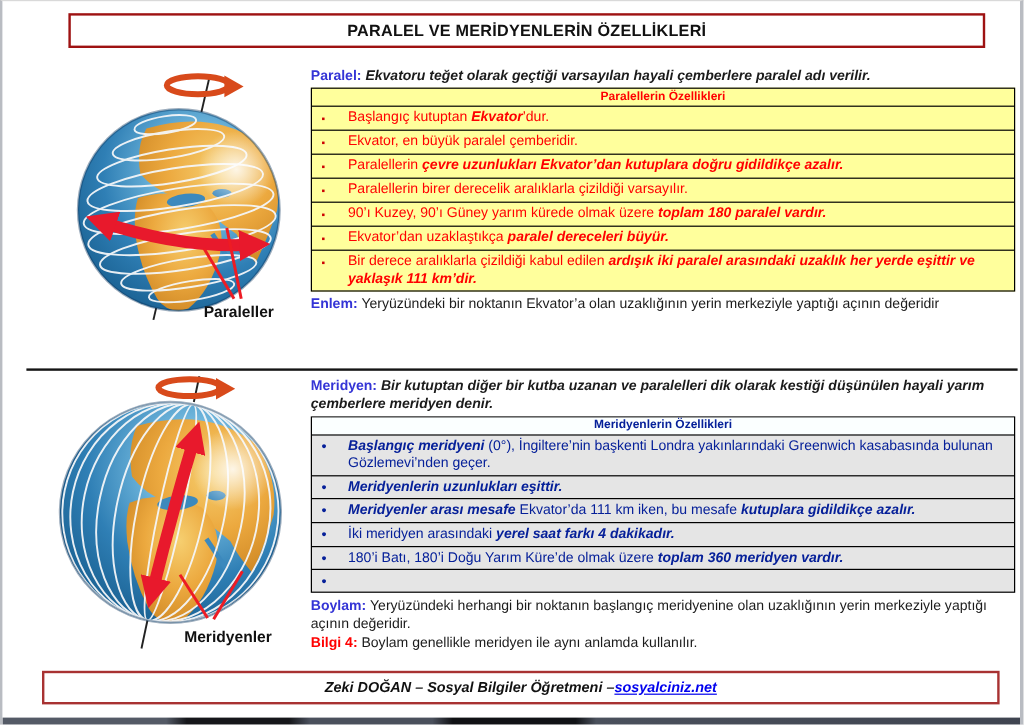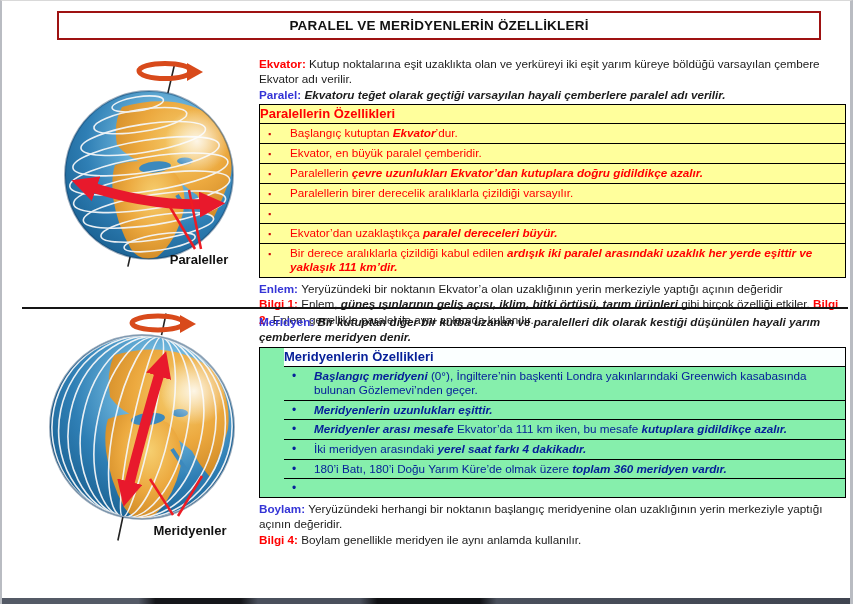--- a/index.html
+++ b/index.html
@@ -17,32 +17,32 @@
   .col-right { position:absolute; left:257px; width:587px; }
   .col1 { top:55px; }
   .col2 { top:313px; }
   .para { margin:0; font-size:11.7px; line-height:15.3px; }
   .seg-n { font-weight:normal; }
   .seg-b { font-weight:bold;font-style:italic; }
   .seg-red  { color:#ff0000; font-weight:bold; }
   .seg-blue { color:#3434d6; font-weight:bold; }
 
   .dtable { border:1px solid #000; margin:2px 0 3px 0; }
-  .dtable .hdr { font-weight:bold; font-size:13px; padding:1px 0 2px 0; border-bottom:1px solid #000; }
+  .dtable .hdr { text-align:center; font-weight:bold; font-size:10px; padding:1px 0 2px 0; border-bottom:1px solid #000; }
   .dtable .row { display:flex; align-items:flex-start; border-bottom:1px solid #000; font-size:11.7px; line-height:14.6px; padding:2px 6px 2px 8px; }
   .dtable .row:last-child { border-bottom:none; }
   .blt { flex:0 0 22px; text-align:left; }
   .rt { flex:1 1 auto; }
 
   .ytable { background:#ffff9c; }
   .ytable .hdr { color:#ff0000; }
   .ytable .row { color:#ff0000; }
   .ytable .blt { color:#cc0000; font-size:8.5px; line-height:14px; padding-top:1px; }
 
-  .ctable { background:#86efac;padding-left:24px; }
+  .ctable { background:#e5e5e5; }
   .ctable .hdr { color:#062099; background:#fbffff; }
   .ctable .row { color:#062099; }
   .ctable .blt { color:#062099; font-size:12px; line-height:14px; }
 
   .divider { position:absolute; left:20px; top:306px; width:826px; height:0; border-top:2px solid #151515; }
 
   .footer-box {
     position:absolute; left:33px; top:558px; width:794px; height:24px;
     border:2px solid #a83232; display:flex; align-items:center; justify-content:center;
     font-style:italic; font-weight:bold; font-size:12px; color:#111;
@@ -182,21 +182,20 @@
     </g>
     <path d="M140,54 Q122,114 105,182" fill="none" stroke="#e8192c" stroke-width="10" marker-start="url(#ah2)" marker-end="url(#ah2)"></path>
     <g stroke="#ed1c24" stroke-width="2.5">
       <line x1="128" y1="168" x2="151" y2="204"></line>
       <line x1="180" y1="165" x2="156" y2="205"></line>
     </g>
     <text class="globe-label" x="168" y="224" text-anchor="middle">Meridyenler</text>
   </svg>
 
   <div class="col-right col1">
-    <p class="para"><span class="seg-red">Ekvator: </span><span class="seg-n">Kutup noktalarına eşit uzaklıkta olan ve yerküreyi iki eşit yarım küreye böldüğü varsayılan çembere Ekvator adı verilir.</span></p>
     <p class="para"><span class="seg-blue">Paralel: </span><span class="seg-b">Ekvatoru teğet olarak geçtiği varsayılan hayali çemberlere paralel adı verilir.</span></p>
 
     <div class="dtable ytable">
       <div class="hdr">Paralellerin Özellikleri</div>
       <div class="row">
           <span class="blt">▪</span>
           <div class="rt"><span class="seg-n">Başlangıç kutuptan </span><span class="seg-b">Ekvator</span><span class="seg-n">’dur.</span></div>
         </div>
       <div class="row">
           <span class="blt">▪</span>
@@ -205,33 +204,33 @@
       <div class="row">
           <span class="blt">▪</span>
           <div class="rt"><span class="seg-n">Paralellerin </span><span class="seg-b">çevre uzunlukları Ekvator’dan kutuplara doğru gidildikçe azalır.</span></div>
         </div>
       <div class="row">
           <span class="blt">▪</span>
           <div class="rt"><span class="seg-n">Paralellerin birer derecelik aralıklarla çizildiği varsayılır.</span></div>
         </div>
       <div class="row">
           <span class="blt">▪</span>
+          <div class="rt"><span class="seg-n">90’ı Kuzey, 90’ı Güney yarım kürede olmak üzere </span><span class="seg-b">toplam 180 paralel vardır.</span></div>
         </div>
       <div class="row">
           <span class="blt">▪</span>
           <div class="rt"><span class="seg-n">Ekvator’dan uzaklaştıkça </span><span class="seg-b">paralel dereceleri büyür.</span></div>
         </div>
       <div class="row">
           <span class="blt">▪</span>
           <div class="rt"><span class="seg-n">Bir derece aralıklarla çizildiği kabul edilen </span><span class="seg-b">ardışık iki paralel arasındaki uzaklık her yerde eşittir ve yaklaşık 111 km’dir.</span></div>
         </div>
     </div>
 
     <p class="para"><span class="seg-blue">Enlem: </span><span class="seg-n">Yeryüzündeki bir noktanın Ekvator’a olan uzaklığının yerin merkeziyle yaptığı açının değeridir</span></p>
-    <p class="para"><span class="seg-red">Bilgi 1: </span><span class="seg-n">Enlem, </span><span class="seg-b">güneş ışınlarının geliş açısı, iklim, bitki örtüsü, tarım ürünleri</span><span class="seg-n"> gibi birçok özelliği etkiler. </span><span class="seg-red">Bilgi 2: </span><span class="seg-n">Enlem genellikle paralel ile aynı anlamda kullanılır.</span></p>
   </div>
 
   <div class="divider"></div>
 
   <div class="col-right col2">
     <p class="para"><span class="seg-blue">Meridyen: </span><span class="seg-b">Bir kutuptan diğer bir kutba uzanan ve paralelleri dik olarak kestiği düşünülen hayali yarım çemberlere meridyen denir.</span></p>
 
     <div class="dtable ctable">
       <div class="hdr">Meridyenlerin Özellikleri</div>
       <div class="row">
@@ -256,15 +255,19 @@
         </div>
       <div class="row">
           <span class="blt">•</span>
         </div>
     </div>
 
     <p class="para"><span class="seg-blue">Boylam: </span><span class="seg-n">Yeryüzündeki herhangi bir noktanın başlangıç meridyenine olan uzaklığının yerin merkeziyle yaptığı açının değeridir.</span></p>
     <p class="para"><span class="seg-red">Bilgi 4: </span><span class="seg-n">Boylam genellikle meridyen ile aynı anlamda kullanılır.</span></p>
   </div>
 
+  <div class="footer-box">
+    <span>Zeki DOĞAN – Sosyal Bilgiler Öğretmeni – </span>
+    <a href="#">sosyalciniz.net</a>
+  </div>
 
   <div class="bottom-strip"></div>
 </div>
 
 </body></html>

